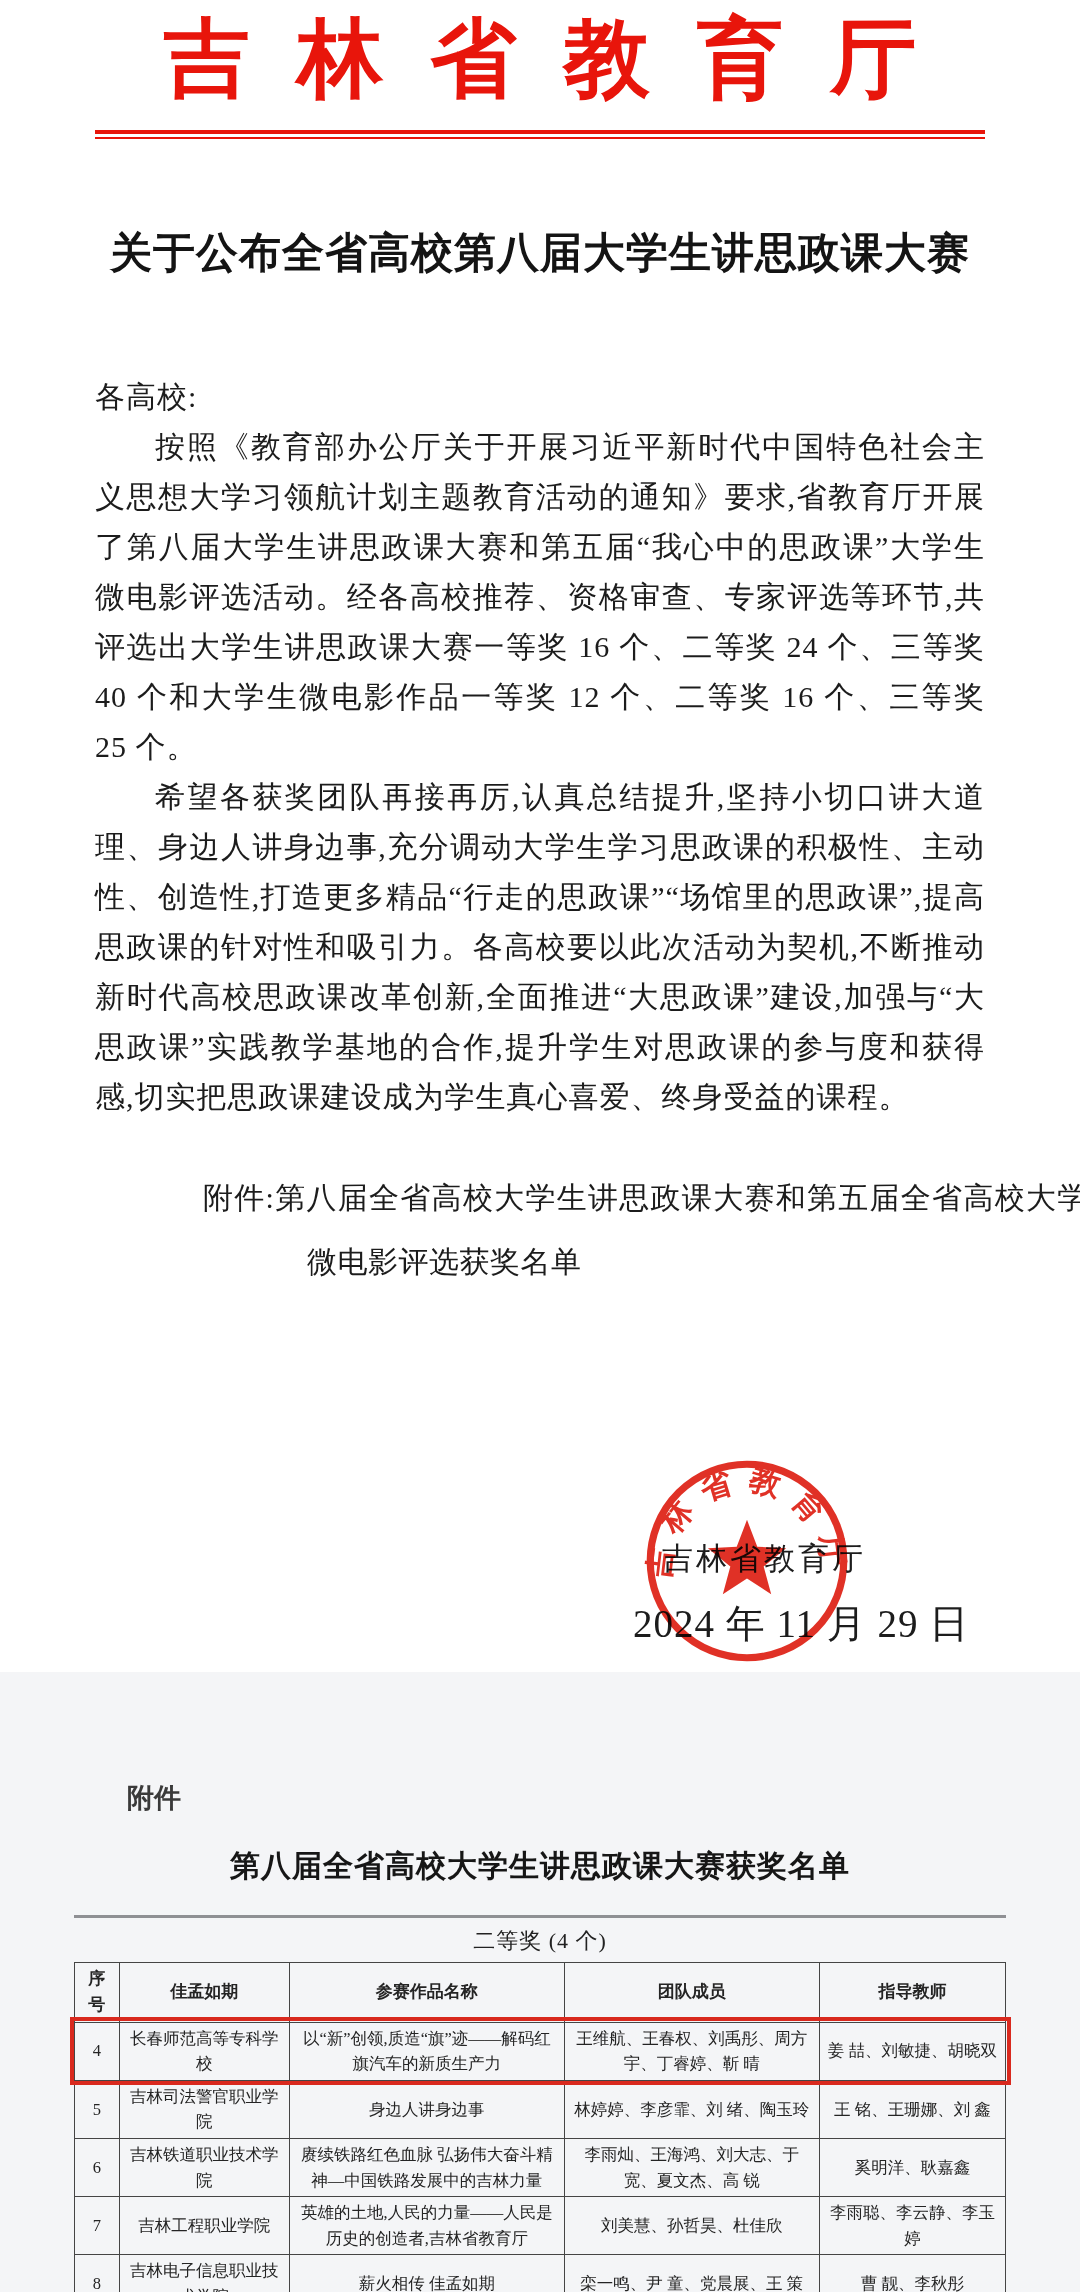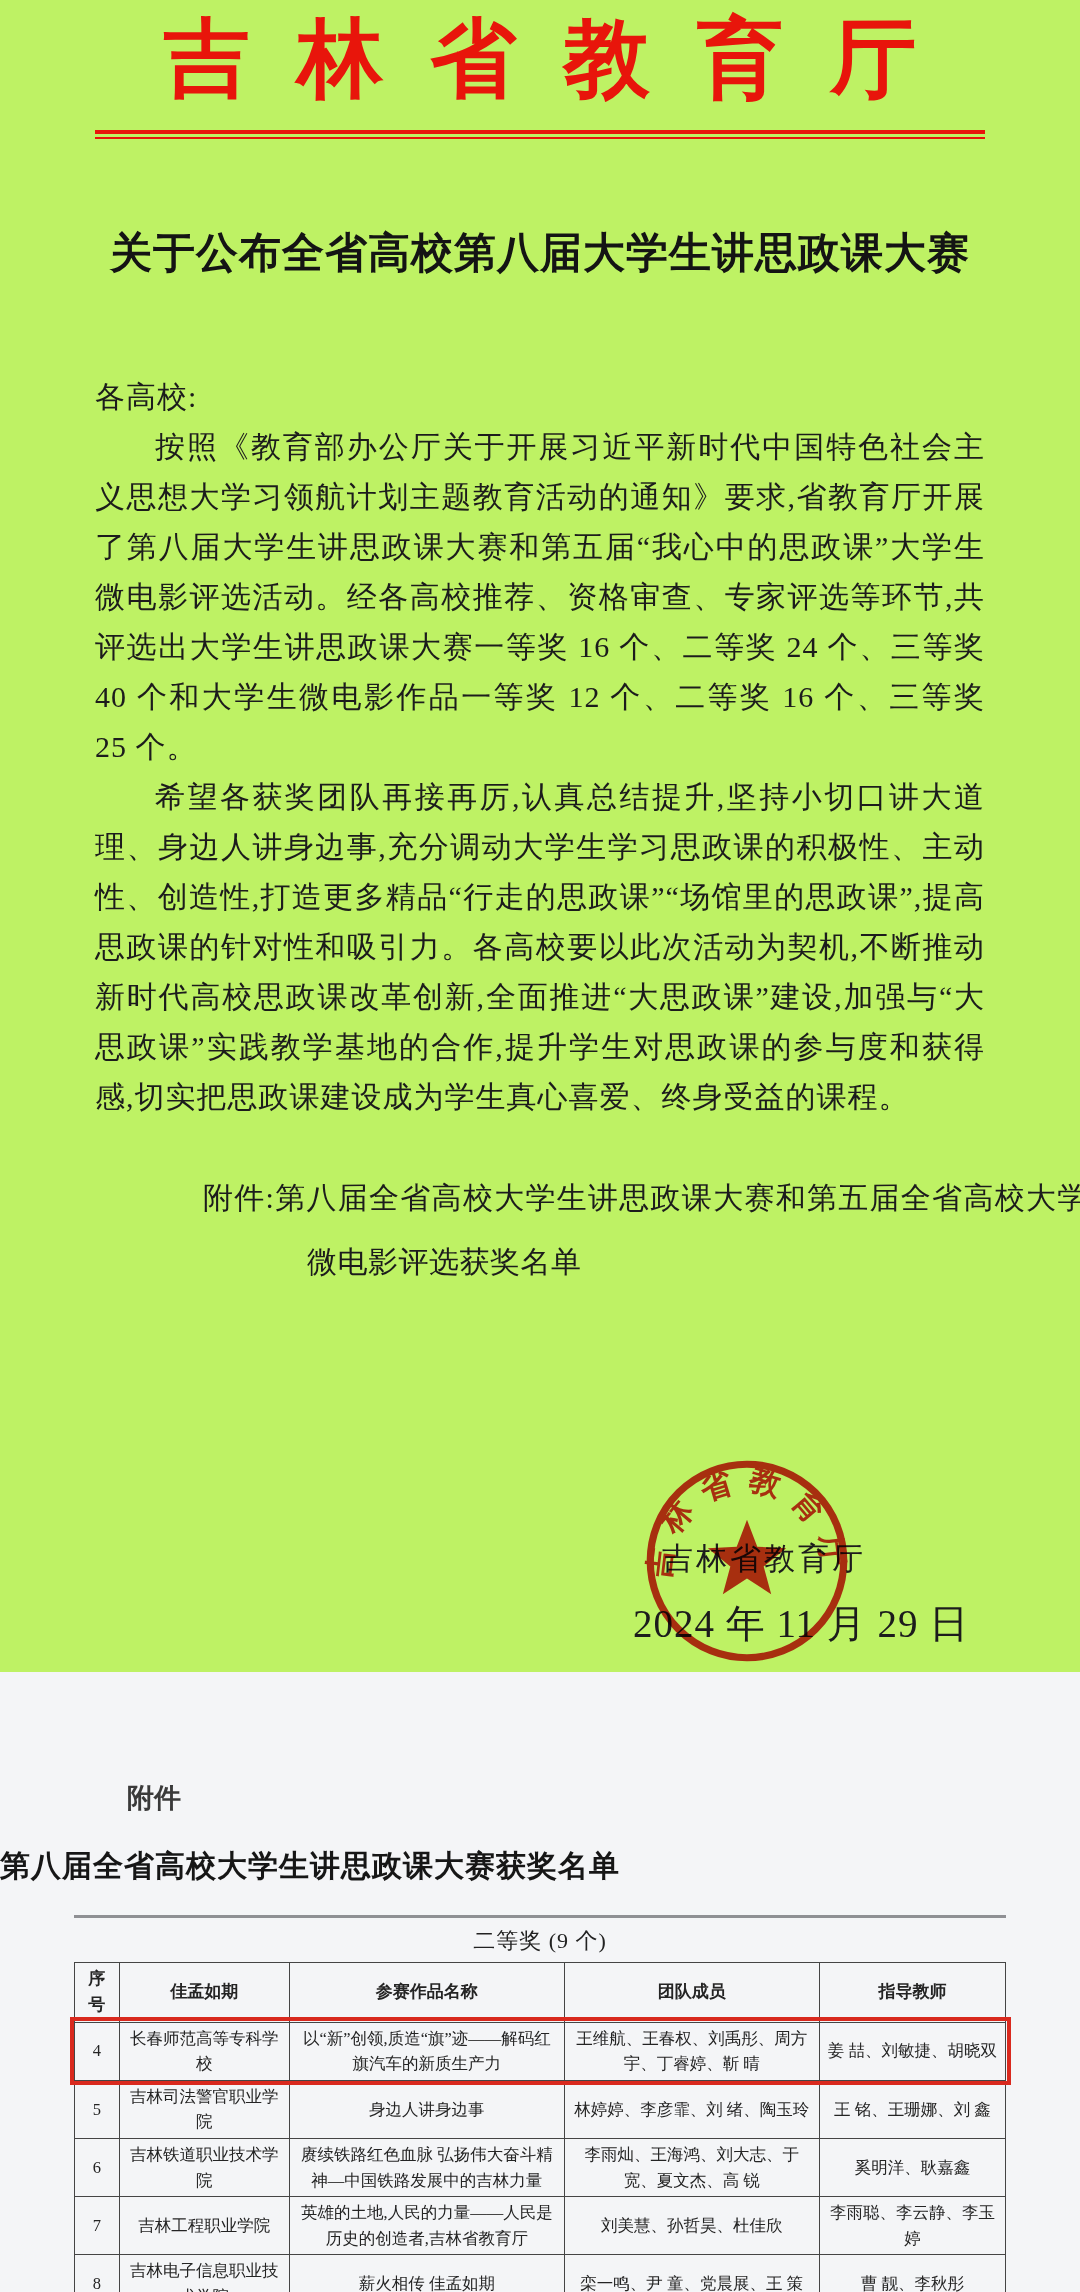--- a/index.html
+++ b/index.html
@@ -1,18 +1,18 @@
 <!DOCTYPE html>
 <html><head>
 <meta charset="utf-8">
 <style>
   html,body{margin:0;padding:0;background:#e9e9ec;}
   .page{
     position:relative;width:1080px;height:2292px;margin:0 auto;
-    background:#bef264;overflow:hidden;
+    background:#ffffff;overflow:hidden;
     font-family:"Liberation Serif","DejaVu Serif",serif;color:#1c1c1c;
   }
   
   .agency-name{
     position:absolute;top:10px;left:0;width:100%;
     text-align:center;color:#e8150b;font-weight:700;font-size:86px;
     letter-spacing:0.55em;text-indent:0.55em;line-height:1.15;white-space:nowrap;
   }
   .head-rule{
     position:absolute;top:130px;left:95px;right:95px;height:3px;
@@ -42,21 +42,21 @@
   
   .appendix{
     position:absolute;top:1672px;left:0;width:1080px;height:620px;
     background:#f4f5f7;
   }
   .appendix-label{
     position:absolute;left:127px;top:108px;font-size:27px;font-weight:600;
     color:#3a3a3a;font-family:Liberation Sans, sans-serif;
   }
   .appendix-title{
-    position:absolute;top:174px;left:0;width:100%;
+    position:absolute;top:174px;left:0;width:100%;text-align:center;
     font-size:30px;font-weight:700;color:#161616;letter-spacing:1px;
   }
   .rule-gray{position:absolute;top:243px;left:74px;width:932px;height:3px;background:#8f9094;}
   .group-label{position:absolute;top:254px;left:0;width:100%;text-align:center;
     font-size:22px;color:#222;letter-spacing:1px;}
   table.award{
     position:absolute;top:290px;left:74px;width:932px;border-collapse:collapse;
     font-size:16.5px;color:#242424;table-layout:fixed;
   }
   table.award th,table.award td{
@@ -98,21 +98,21 @@
     <text font-size="30" fill="#df261a" font-weight="700" letter-spacing="13" font-family="Liberation Serif, DejaVu Serif, serif">
       <textPath href="#sealArc" startOffset="50%" text-anchor="middle">吉林省教育厅</textPath>
     </text>
     <polygon fill="#df261a" points="100,62 110,88.2 138,89.6 116.2,107.3 123.5,134.4 100,119 76.5,134.4 83.8,107.3 62,89.6 90,88.2"></polygon>
   </svg>
 
   <div class="appendix">
     <div class="appendix-label">附件</div>
     <div class="appendix-title">第八届全省高校大学生讲思政课大赛获奖名单</div>
     <div class="rule-gray"></div>
-    <div class="group-label">二等奖 (9 个)</div>
+    <div class="group-label">二等奖 (4 个)</div>
 
     <table class="award">
       <colgroup>
         <col class="c-no">
           <col class="c-school">
           <col class="c-work">
           <col class="c-team">
           <col class="c-teacher">
       </colgroup>
       <thead>

